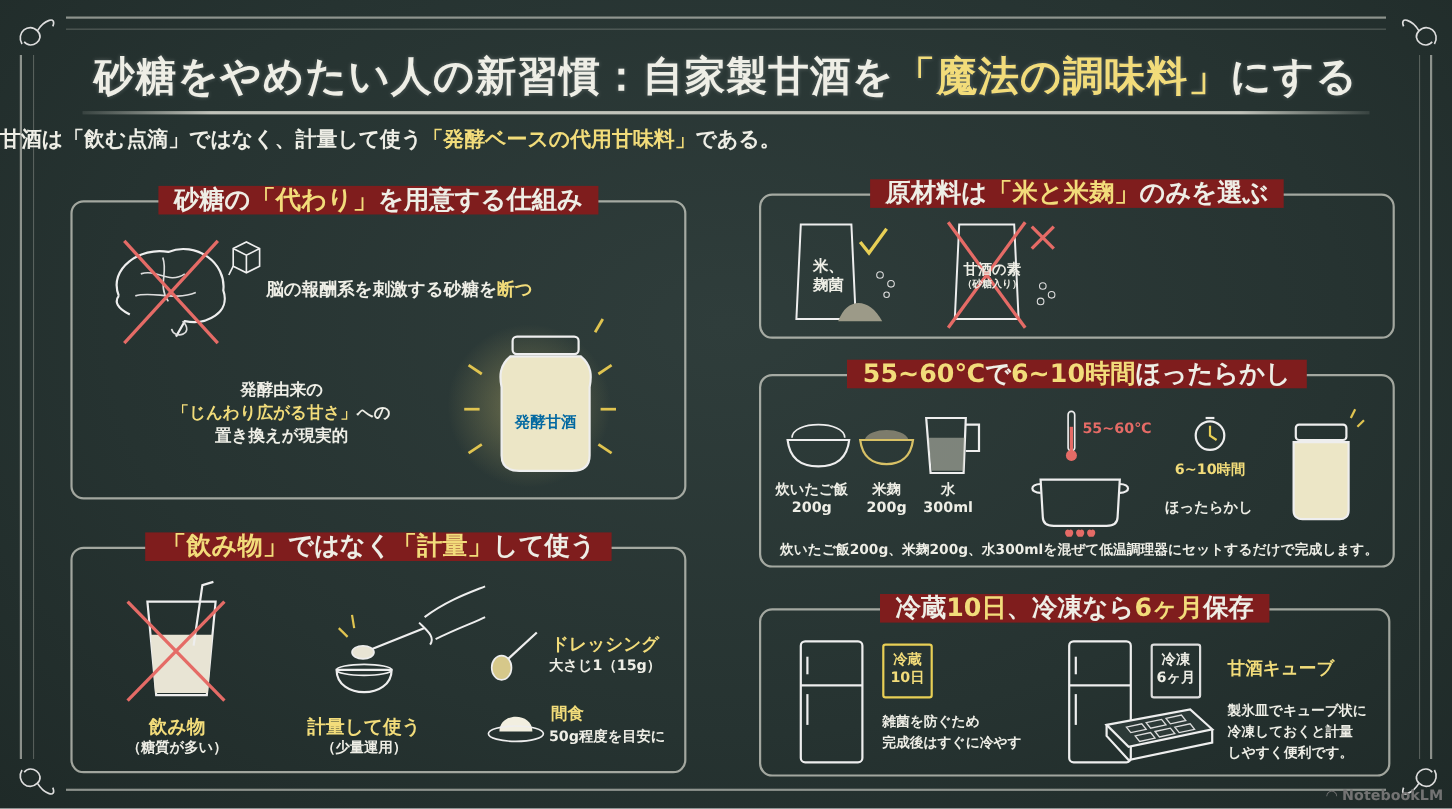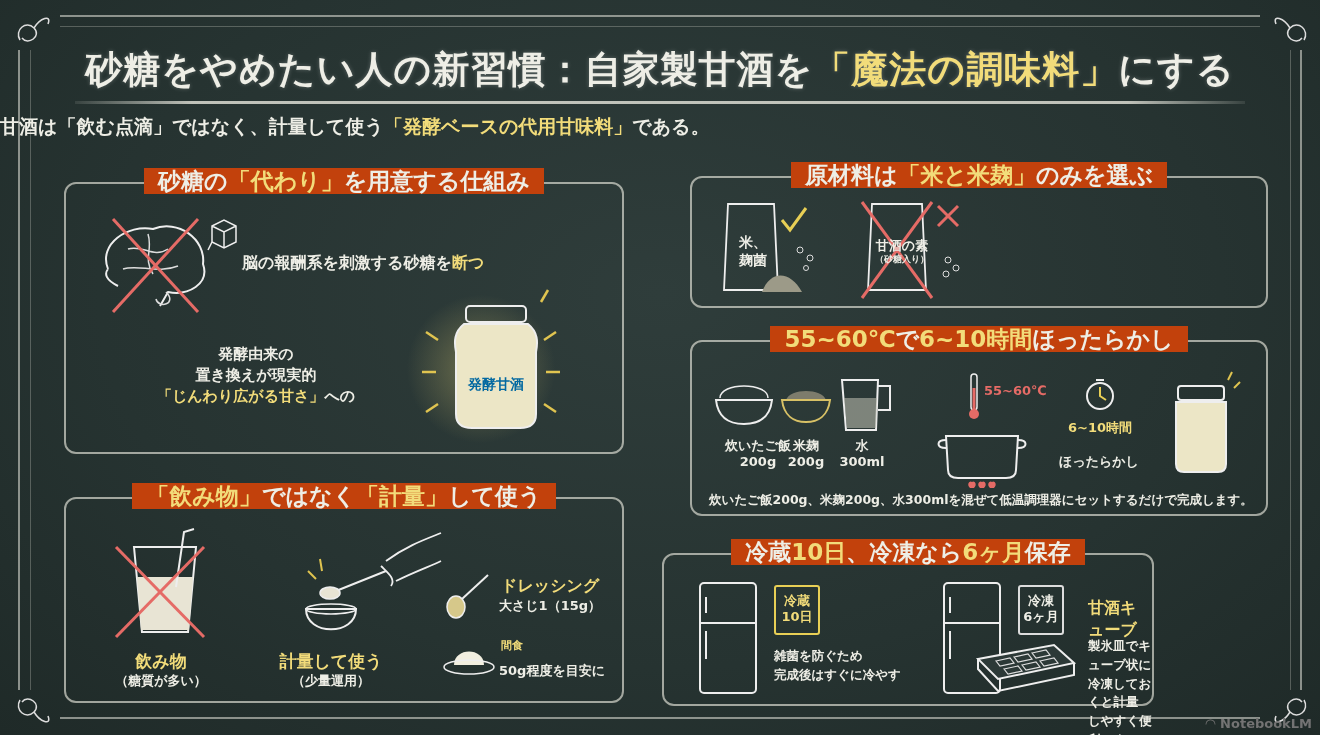--- a/index.html
+++ b/index.html
@@ -26,21 +26,21 @@
     position: absolute; left: 0; top: 114px; width: 1320px; text-align: left;
     font-size: 19px; font-weight: bold;
   }
   .panel {
     position: absolute; border: 2px solid rgba(230,230,220,0.65); border-radius: 12px;
   }
   .panel-title {
     position: absolute; left: 0; right: 0; text-align: center; font-weight: bold;
     font-size: 23px;
   }
-  .panel-title span.bg { background: #c2410c; padding: 0 14px; }
+  .panel-title span.bg { background: #7f1d1d; padding: 0 14px; }
   .txt { position: absolute; font-weight: bold; line-height: 1.35; }
   .lbl { position: absolute; text-align: center; font-weight: bold; line-height: 1.25; }
   svg { position: absolute; overflow: visible; }
   .watermark { position: absolute; right: 8px; bottom: 4px; font-size: 13px; color: #737373; font-weight: bold; }
 </style>
 </head>
 <body>
 
 <div class="frame-line" style="left:60px;top:15px;width:1200px;height:2px;"></div>
 <div class="frame-line" style="left:60px;top:26px;width:1200px;height:1px;opacity:0.5"></div>
@@ -84,22 +84,22 @@
   </svg>
   <svg style="left:140px;top:32px" width="36" height="36">
     <path d="M6 10 L18 4 L30 10 L30 26 L18 32 L6 26 Z M6 10 L18 16 L30 10 M18 16 L18 32" stroke="#eee" stroke-width="1.5" fill="none"></path>
     <path d="M6 26 L2 34" stroke="#eee" stroke-width="1.5"></path>
   </svg>
   <div class="txt" style="left:176px;top:68px;font-size:16px;">
     <span>脳の報酬系を刺激する砂糖を</span><span class="yellow">断つ</span>
   </div>
   <div class="lbl" style="left:70px;top:160px;width:240px;font-size:15px;line-height:1.4;">
     <div>発酵由来の</div>
+    <div><span class="yellow">「じんわり広がる甘さ」</span><span>への</span></div>
     <div>置き換えが現実的</div>
-    <div><span class="yellow">「じんわり広がる甘さ」</span><span>への</span></div>
   </div>
 
   <div style="position:absolute;left:340px;top:110px;width:150px;height:150px;border-radius:50%;background:radial-gradient(circle, rgba(242,220,122,0.35), rgba(242,220,122,0) 70%);"></div>
   <svg style="left:380px;top:118px" width="100" height="130">
     <rect x="20" y="4" width="60" height="16" rx="4" stroke="#eee" stroke-width="2" fill="none"></rect>
     <path d="M18 22 L82 22 C92 30,92 40,90 50 L90 112 C90 122,84 126,74 126 L26 126 C16 126,10 122,10 112 L10 50 C8 40,8 30,18 22 Z" stroke="#eee" stroke-width="2" fill="#ece6c6"></path>
     <line x1="-20" y1="30" x2="-8" y2="38" stroke="#e0c450" stroke-width="2.5"></line>
     <line x1="-24" y1="70" x2="-10" y2="70" stroke="#e0c450" stroke-width="2.5"></line>
     <line x1="-20" y1="110" x2="-8" y2="102" stroke="#e0c450" stroke-width="2.5"></line>
     <line x1="110" y1="30" x2="98" y2="38" stroke="#e0c450" stroke-width="2.5"></line>
@@ -137,21 +137,21 @@
   <svg style="left:378px;top:72px" width="50" height="50">
     <ellipse cx="12" cy="36" rx="9" ry="11" fill="#d6c88a" stroke="#eee" stroke-width="1.5"></ellipse>
     <line x1="18" y1="28" x2="44" y2="4" stroke="#eee" stroke-width="2"></line>
   </svg>
   <div class="txt yellow" style="left:435px;top:76px;font-size:16px;">ドレッシング</div>
   <div class="txt" style="left:433px;top:98px;font-size:13px;">大さじ1（15g）</div>
   <svg style="left:376px;top:140px" width="56" height="40">
     <path d="M12 26 C12 8,42 8,42 26 Z" fill="#f2efe0"></path>
     <ellipse cx="27" cy="28" rx="25" ry="7" stroke="#eee" stroke-width="1.5" fill="none"></ellipse>
   </svg>
-  <div class="txt yellow" style="left:435px;top:140px;font-size:11px;">間食</div>
+  <div class="txt yellow" style="left:435px;top:140px;font-size:15px;">間食</div>
   <div class="txt" style="left:433px;top:163px;font-size:13px;">50g程度を目安に</div>
 </div>
 
 <div class="panel" style="left:690px;top:176px;width:578px;height:132px;">
   <div class="panel-title" style="top:-18px;">
     <span class="bg"><span>原材料は</span><span class="yellow">「米と米麹」</span><span>のみを選ぶ</span></span>
   </div>
   <svg style="left:30px;top:22px" width="110" height="100">
     <path d="M6 4 L52 4 L56 90 L2 90 Z" stroke="#eee" stroke-width="1.8" fill="none"></path>
     <path d="M60 20 L68 30 L84 8" stroke="#e8cf55" stroke-width="3" fill="none"></path>
@@ -190,21 +190,21 @@
   </svg>
   <svg style="left:88px;top:42px" width="52" height="42">
     <path d="M6 16 C10 4,42 4,46 16" fill="#7d7c6c"></path>
     <path d="M2 16 L50 16 C48 32,38 38,26 38 C14 38,4 32,2 16 Z" stroke="#d8c166" stroke-width="2" fill="none"></path>
   </svg>
   <svg style="left:146px;top:34px" width="56" height="58">
     <path d="M4 4 L40 4 L38 54 L8 54 Z" stroke="#eee" stroke-width="2" fill="none"></path>
     <path d="M6 22 L39 22 L38 52 L9 52 Z" fill="#b6b8aa" opacity="0.6"></path>
     <path d="M40 10 L52 10 L52 34 L40 34" stroke="#eee" stroke-width="2" fill="none"></path>
   </svg>
-  <div class="lbl" style="left:24px;top:96px;width:84px;font-size:13px;">
+  <div class="lbl" style="left:4px;top:96px;width:84px;font-size:13px;">
     <div>炊いたご飯</div>
     <div>200g</div>
   </div>
   <div class="lbl" style="left:88px;top:96px;width:52px;font-size:13px;">
     <div>米麹</div>
     <div>200g</div>
   </div>
   <div class="lbl" style="left:142px;top:96px;width:56px;font-size:13px;">
     <div>水</div>
     <div>300ml</div>
@@ -229,21 +229,21 @@
   <div class="lbl" style="left:352px;top:112px;width:110px;font-size:13px;">ほったらかし</div>
   <svg style="left:480px;top:34px" width="70" height="100">
     <rect x="6" y="10" width="46" height="14" rx="3" stroke="#eee" stroke-width="2" fill="none"></rect>
     <path d="M4 26 L54 26 L54 88 C54 94,50 96,46 96 L12 96 C8 96,4 94,4 88 Z" stroke="#eee" stroke-width="2" fill="#ece6c6"></path>
     <line x1="56" y1="4" x2="60" y2="-4" stroke="#e0c450" stroke-width="2"></line>
     <line x1="62" y1="12" x2="68" y2="6" stroke="#e0c450" stroke-width="2"></line>
   </svg>
   <div class="lbl" style="left:0;top:150px;width:578px;font-size:12.5px;">炊いたご飯200g、米麹200g、水300mlを混ぜて低温調理器にセットするだけで完成します。</div>
 </div>
 
-<div class="panel" style="left:662px;top:553px;width:492px;height:153px;">
+<div class="panel" style="left:690px;top:553px;width:574px;height:153px;">
   <div class="panel-title" style="top:-18px;">
     <span class="bg"><span>冷蔵</span><span class="yellow">10日</span><span>、冷凍なら</span><span class="yellow">6ヶ月</span><span>保存</span></span>
   </div>
   <svg style="left:32px;top:26px" width="64" height="118">
     <rect x="4" y="2" width="56" height="110" rx="4" stroke="#eee" stroke-width="2" fill="none"></rect>
     <line x1="4" y1="42" x2="60" y2="42" stroke="#eee" stroke-width="2"></line>
     <line x1="10" y1="16" x2="10" y2="32" stroke="#eee" stroke-width="2"></line>
     <line x1="10" y1="50" x2="10" y2="78" stroke="#eee" stroke-width="2"></line>
   </svg>
   <div style="position:absolute;left:110px;top:30px;width:46px;height:50px;border:2px solid #e8cf55;border-radius:3px;"></div>

